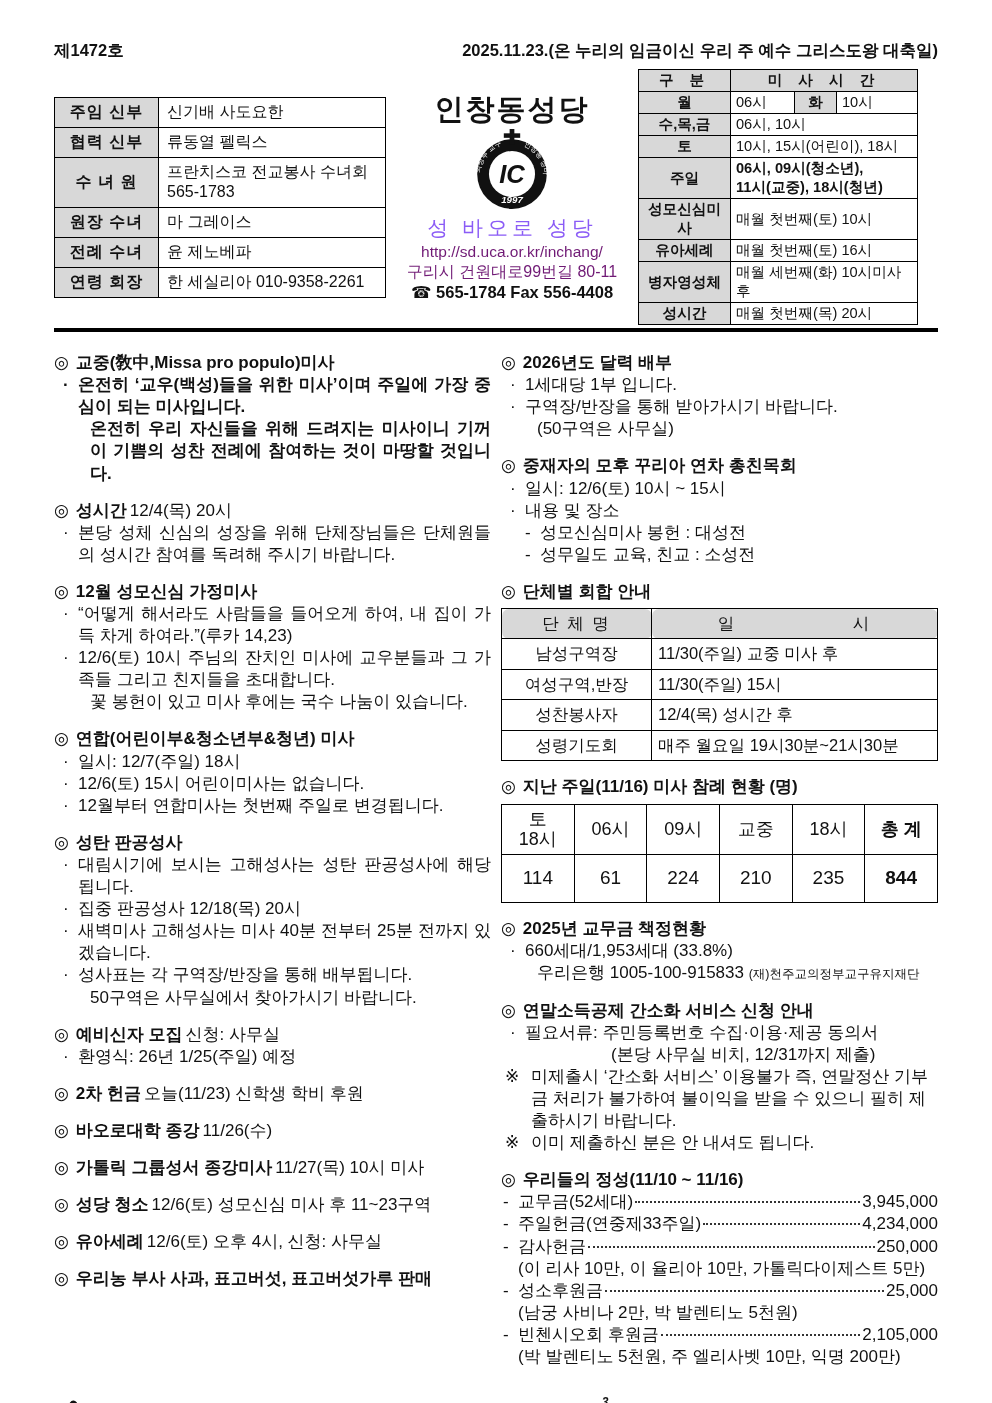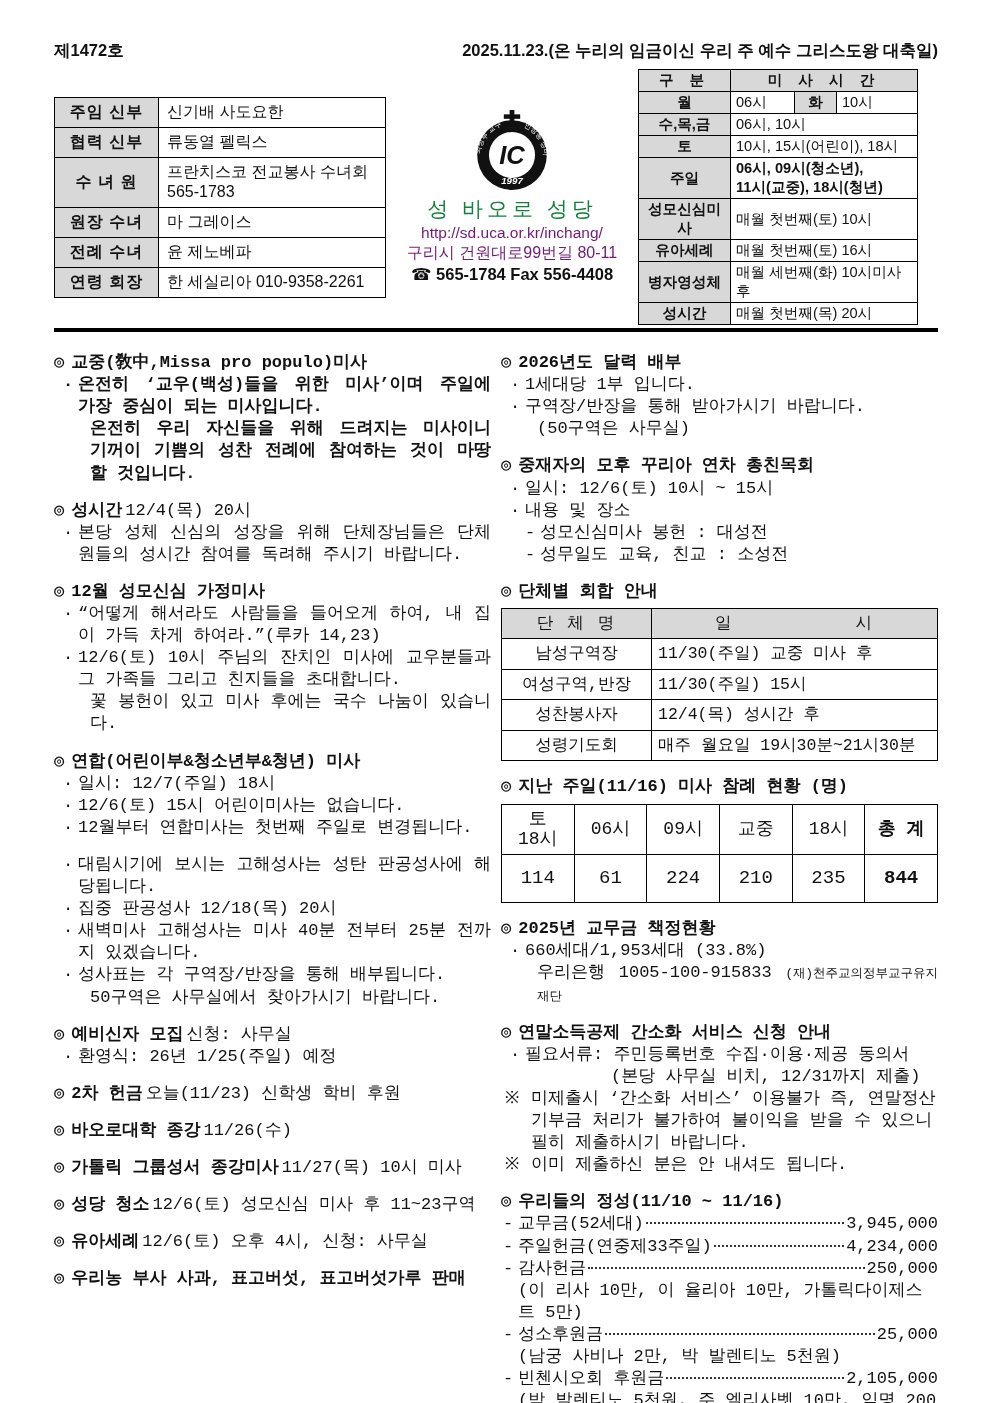--- a/index.html
+++ b/index.html
@@ -11,54 +11,54 @@
 
   .topblock { display:flex; border-bottom:4px solid #000; padding-bottom:3px; align-items:center; }
   table { border-collapse:collapse; }
   .info-table { width:332px; }
   .info-table td { border:1.5px solid #000; padding:4px 8px; font-size:16px; }
   .info-table td.lb { background:#d8d8d8; font-weight:bold; text-align:center; width:104px; letter-spacing:1px; }
   .pre { white-space:pre-line; }
 
   .centerblock { width:252px; text-align:center; padding:0 2px; display:flex; flex-direction:column; align-items:center; justify-content:space-between; }
   .church-name { font-size:29px; font-weight:bold; letter-spacing:2px; }
-  .church-sub { font-size:21px; color:#15803d; letter-spacing:4px; }
+  .church-sub { font-size:21px; color:#8b5cf6; letter-spacing:4px; }
   .url  { font-size:15.5px; color:#701a75; }
   .addr { font-size:16px; color:#701a75; }
   .phone { font-size:16.5px; font-weight:bold; }
 
   .mass-table { width:280px; font-size:14.6px; }
   .mass-table td { border:1.5px solid #000; padding:1px 3px; text-align:center; vertical-align:middle; }
   .mass-table td.lb { background:#d8d8d8; font-weight:bold; }
   .mass-table td.val { text-align:left; padding-left:5px; }
   .mass-table .bold { font-weight:bold; }
   .ls2 { letter-spacing:6px; }
 
   .cols { display:flex; gap:10px; margin-top:20px; }
   .col { width:437px; }
 
-  .sec { margin-bottom:15px;font-family:Liberation Mono, monospace; }
+  .sec { margin-bottom:15px; }
   .hd  { font-size:17px; }
   .hd .mark { font-weight:bold; margin-right:7px; }
   .hd .ti   { font-weight:bold; }
   .hd .rest { font-weight:normal; margin-left:3px; }
   .ln { display:flex; margin-left:9px; }
   .ln .bu { flex:none; width:15px; }
   .ln .tx { flex:1; text-align:justify; }
   .boldln { font-weight:bold; }
   .ct { margin-left:36px; text-align:justify; }
   .dashln { margin-left:24px; display:flex; }
   .dashln .bu { flex:none; width:15px; }
   .starln { margin-left:4px; display:flex; }
   .starln .bu { flex:none; width:26px; }
   .small { font-size:12.5px; }
 
   .meet-table { width:100%; margin-top:5px; font-size:16.5px; }
   .meet-table td { border:1.5px solid #000; padding:4px 6px; }
-  .meet-table .h td { background:#d8d8d8; text-align:center; letter-spacing:2px; }
+  .meet-table .h td { background:#d8d8d8; text-align:center; letter-spacing:2px;border-radius:7px; }
   .meet-table td.c1 { width:150px; text-align:center; }
   .wws { word-spacing:110px; }
 
   .att-table { width:100%; margin-top:6px; text-align:center; font-size:18px; table-layout:fixed; }
   .att-table td { border:1.5px solid #000; padding:2px; }
   .att-table .h td { height:50px; vertical-align:middle; line-height:1.1; }
   .att-table .v td { height:48px; vertical-align:middle; font-size:19px; }
   .att-table td.tot { font-weight:bold; }
 
   .off-item { display:flex; align-items:baseline; }
@@ -104,20 +104,21 @@
             <td>윤 제노베파</td>
           </tr>
         <tr>
             <td class="lb">연령 회장</td>
             <td>한 세실리아 010-9358-2261</td>
           </tr>
       </tbody>
     </table>
 
     <div class="centerblock">
+      <div class="church-name">인창동성당</div>
       <svg class="logo" width="86" height="86" viewBox="0 0 84 84">
         <defs>
             <path id="ringTop" d="M 11 46 A 31 31 0 0 1 73 46"></path>
           </defs>
         <circle cx="42" cy="45" r="34" fill="#111"></circle>
         <circle cx="42" cy="45" r="22.5" fill="#fff"></circle>
         <rect x="39.7" y="1" width="4.6" height="15" fill="#111"></rect>
         <rect x="34" y="5.2" width="16" height="4.4" fill="#111"></rect>
         <text x="42" y="54" text-anchor="middle" font-size="25" font-weight="bold" font-style="italic" fill="#111">IC</text>
         <text font-size="7" fill="#fff"><textPath href="#ringTop" startOffset="2%">의정부 교구</textPath></text>
@@ -225,20 +226,21 @@
             <span class="bu">·</span>
             <span class="tx">12/6(토) 15시 어린이미사는 없습니다.</span>
           </div>
         <div class="ln">
             <span class="bu">·</span>
             <span class="tx">12월부터 연합미사는 첫번째 주일로 변경됩니다.</span>
           </div>
       </div>
 
       <div class="sec">
+        <div class="hd"><span class="mark">◎</span><span class="ti">성탄 판공성사</span></div>
         <div class="ln">
             <span class="bu">·</span>
             <span class="tx">대림시기에 보시는 고해성사는 성탄 판공성사에 해당됩니다.</span>
           </div>
         <div class="ln">
             <span class="bu">·</span>
             <span class="tx">집중 판공성사 12/18(목) 20시</span>
           </div>
         <div class="ln">
             <span class="bu">·</span>

